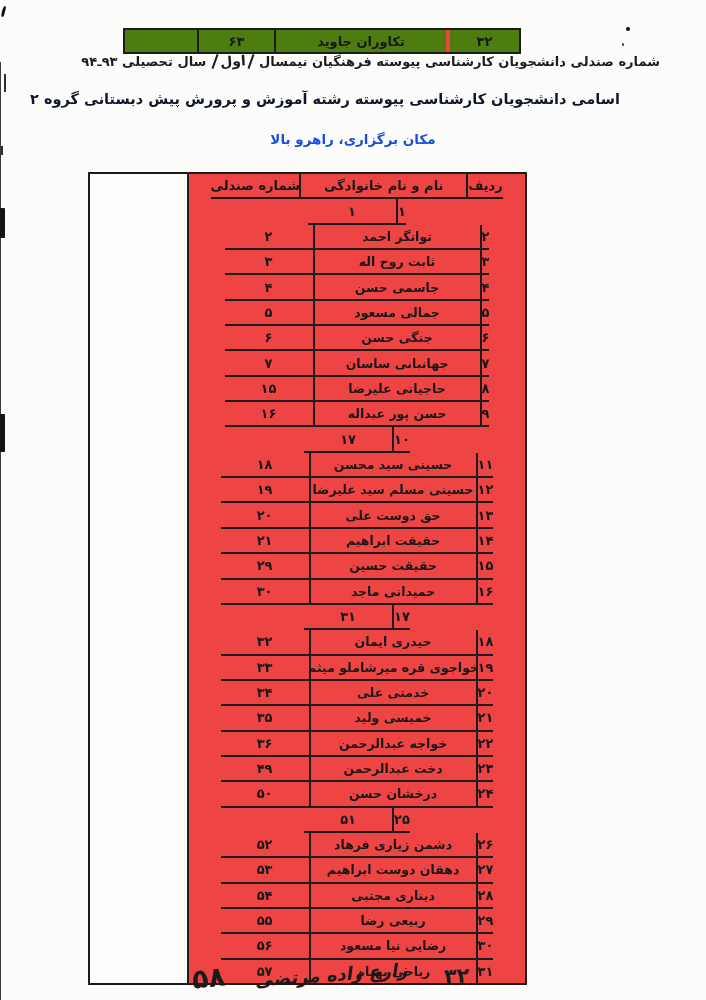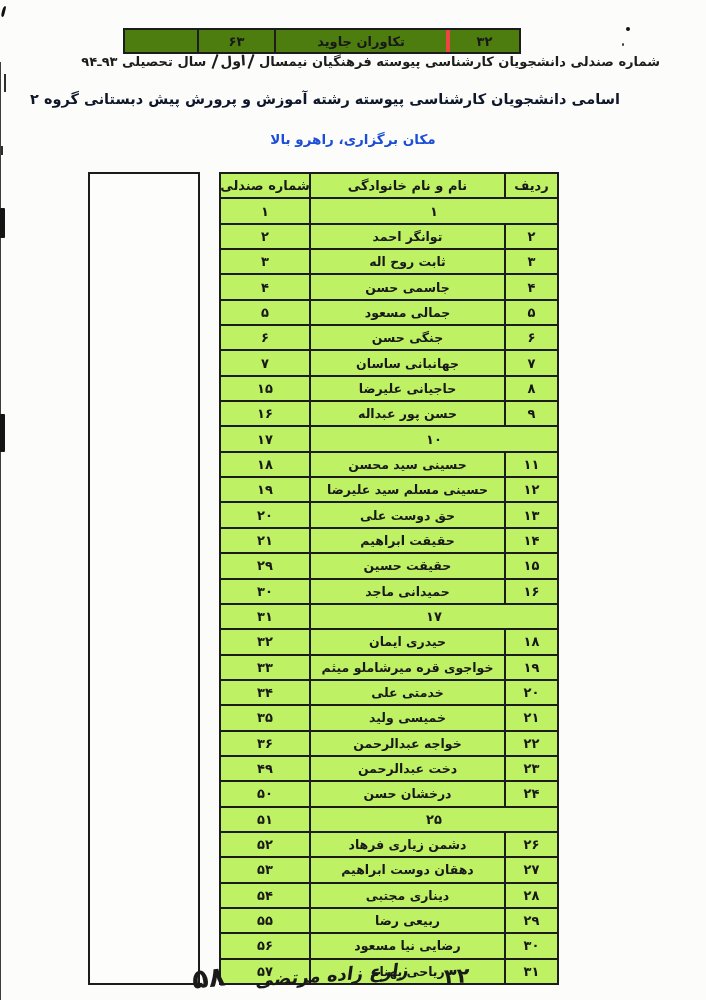--- a/index.html
+++ b/index.html
@@ -40,32 +40,32 @@
     position:absolute; top:131px; left:30px; right:30px;
     direction:rtl; text-align:center;
     font-size:13.5px; font-weight:700; color:#1d4ed8;
   }
   
   .lbox{
     position:absolute; left:88px; top:172px; width:112px; height:813px;
     box-sizing:border-box; border:2px solid #1c1c1c; background:#fdfdfc;
   }
   .grid{
-    position:absolute; left:219px; top:172px; width:340px; height:813px;
-    box-sizing:border-box; border:2px solid #1c1c1c; background:#bef264;
-    display:flex; flex-direction:column;
+    position:absolute; left:187px; top:172px; width:340px; height:813px;
+    box-sizing:border-box; border:2px solid #1c1c1c; background:#ef4444;
+    display:flex; flex-direction:column;align-items:center;
   }
   .trow{flex:1; display:flex; border-bottom:2px solid #1c1c1c; min-height:0;}
   .trow:last-child{border-bottom:none;}
   .cell{
     box-sizing:border-box; display:flex; align-items:center; justify-content:center;
     direction:rtl; font-weight:700; font-size:13px; white-space:nowrap; overflow:hidden;
   }
   .c-seat {width:90px;  border-right:2px solid #1c1c1c;}
-  .c-name {width:195px; border-right:2px solid #1c1c1c; font-size:12.5px;}
+  .c-name {width:167px; border-right:2px solid #1c1c1c; font-size:12.5px;}
   .c-radif{flex:1;}
   .hrow .cell{font-size:13px;}
   
   .hw{position:absolute; font-weight:700; color:#1a1a1a; direction:rtl;}
   .hw-seat {left:192px; top:962px; font-size:27px; letter-spacing:10px; transform:rotate(-6deg);}
   .hw-name {left:256px; top:964px; font-size:18px; transform:rotate(-4deg) skewX(-12deg);}
   .hw-radif{left:444px; top:964px; font-size:21px; letter-spacing:12px; transform:rotate(-3deg);}
   
   .art{position:absolute; background:#2e2e2e;}
   .a-edge {left:0; top:62px; width:1px; height:938px; background:#3c3c3c;}

